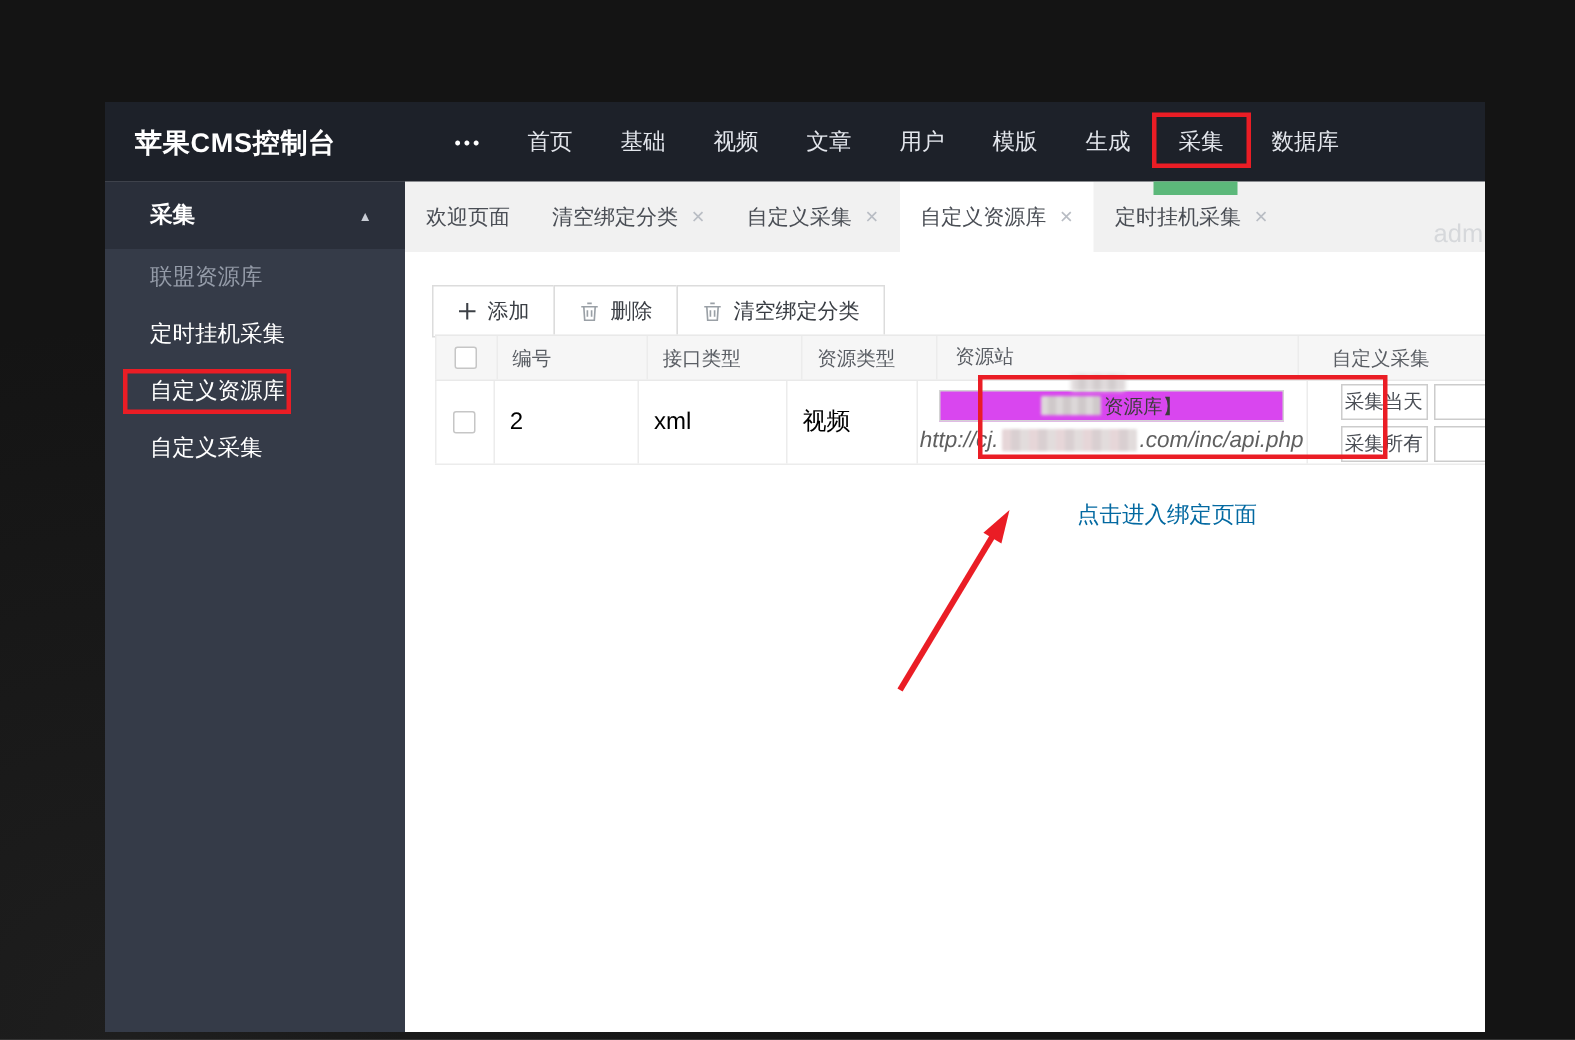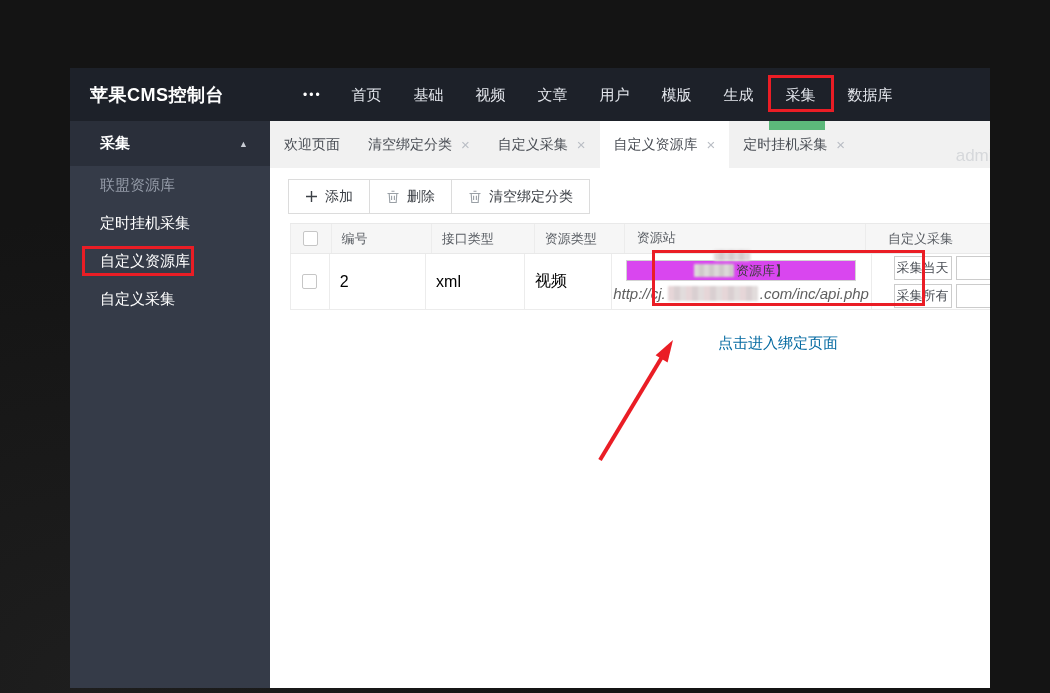--- a/index.html
+++ b/index.html
@@ -46,21 +46,21 @@
   .tabbar { flex:0 0 47px; background:#f1f1f1; display:flex; position:relative; }
   .tab { display:flex; align-items:center; padding:0 14px; font-size:14px; color:#4a4e55;
          cursor:pointer; white-space:nowrap; }
   .tab.active { background:#ffffff; }
   .tab-close { margin-left:9px; color:#b9bdc4; font-size:15px; line-height:1; cursor:pointer; }
   .admin-mark { position:absolute; right:-12px; bottom:2px; color:#d6d8db; font-size:17px; }
 
   
   .content { flex:1; position:relative; background:#fff; overflow:hidden; }
 
-  .btn-group { position:absolute; left:18px; top:11px; display:flex; }
+  .btn-group { position:absolute; left:18px; top:22px; display:flex; }
   .tbtn { height:35px; padding:0 16px; background:#fff; border:1px solid #dcdcdc; margin-left:-1px;
           display:flex; align-items:center; gap:7px; font-size:14px; color:#3a3e44; cursor:pointer; }
   .tbtn:first-child { margin-left:0; }
 
   .table { position:absolute; left:20px; top:55px; width:724px; }
   .trow { display:flex; }
   .thead { height:31px; background:#f6f6f6; border-top:1px solid #e9e9e9; border-bottom:1px solid #e9e9e9; }
   .thead .tc { font-size:13px; color:#5a5e64; }
   .tdata { height:56px; border-bottom:1px solid #ececec; background:#fff; }
   .tc { border-left:1px solid #ececec; padding-left:10px; display:flex; align-items:center; }

